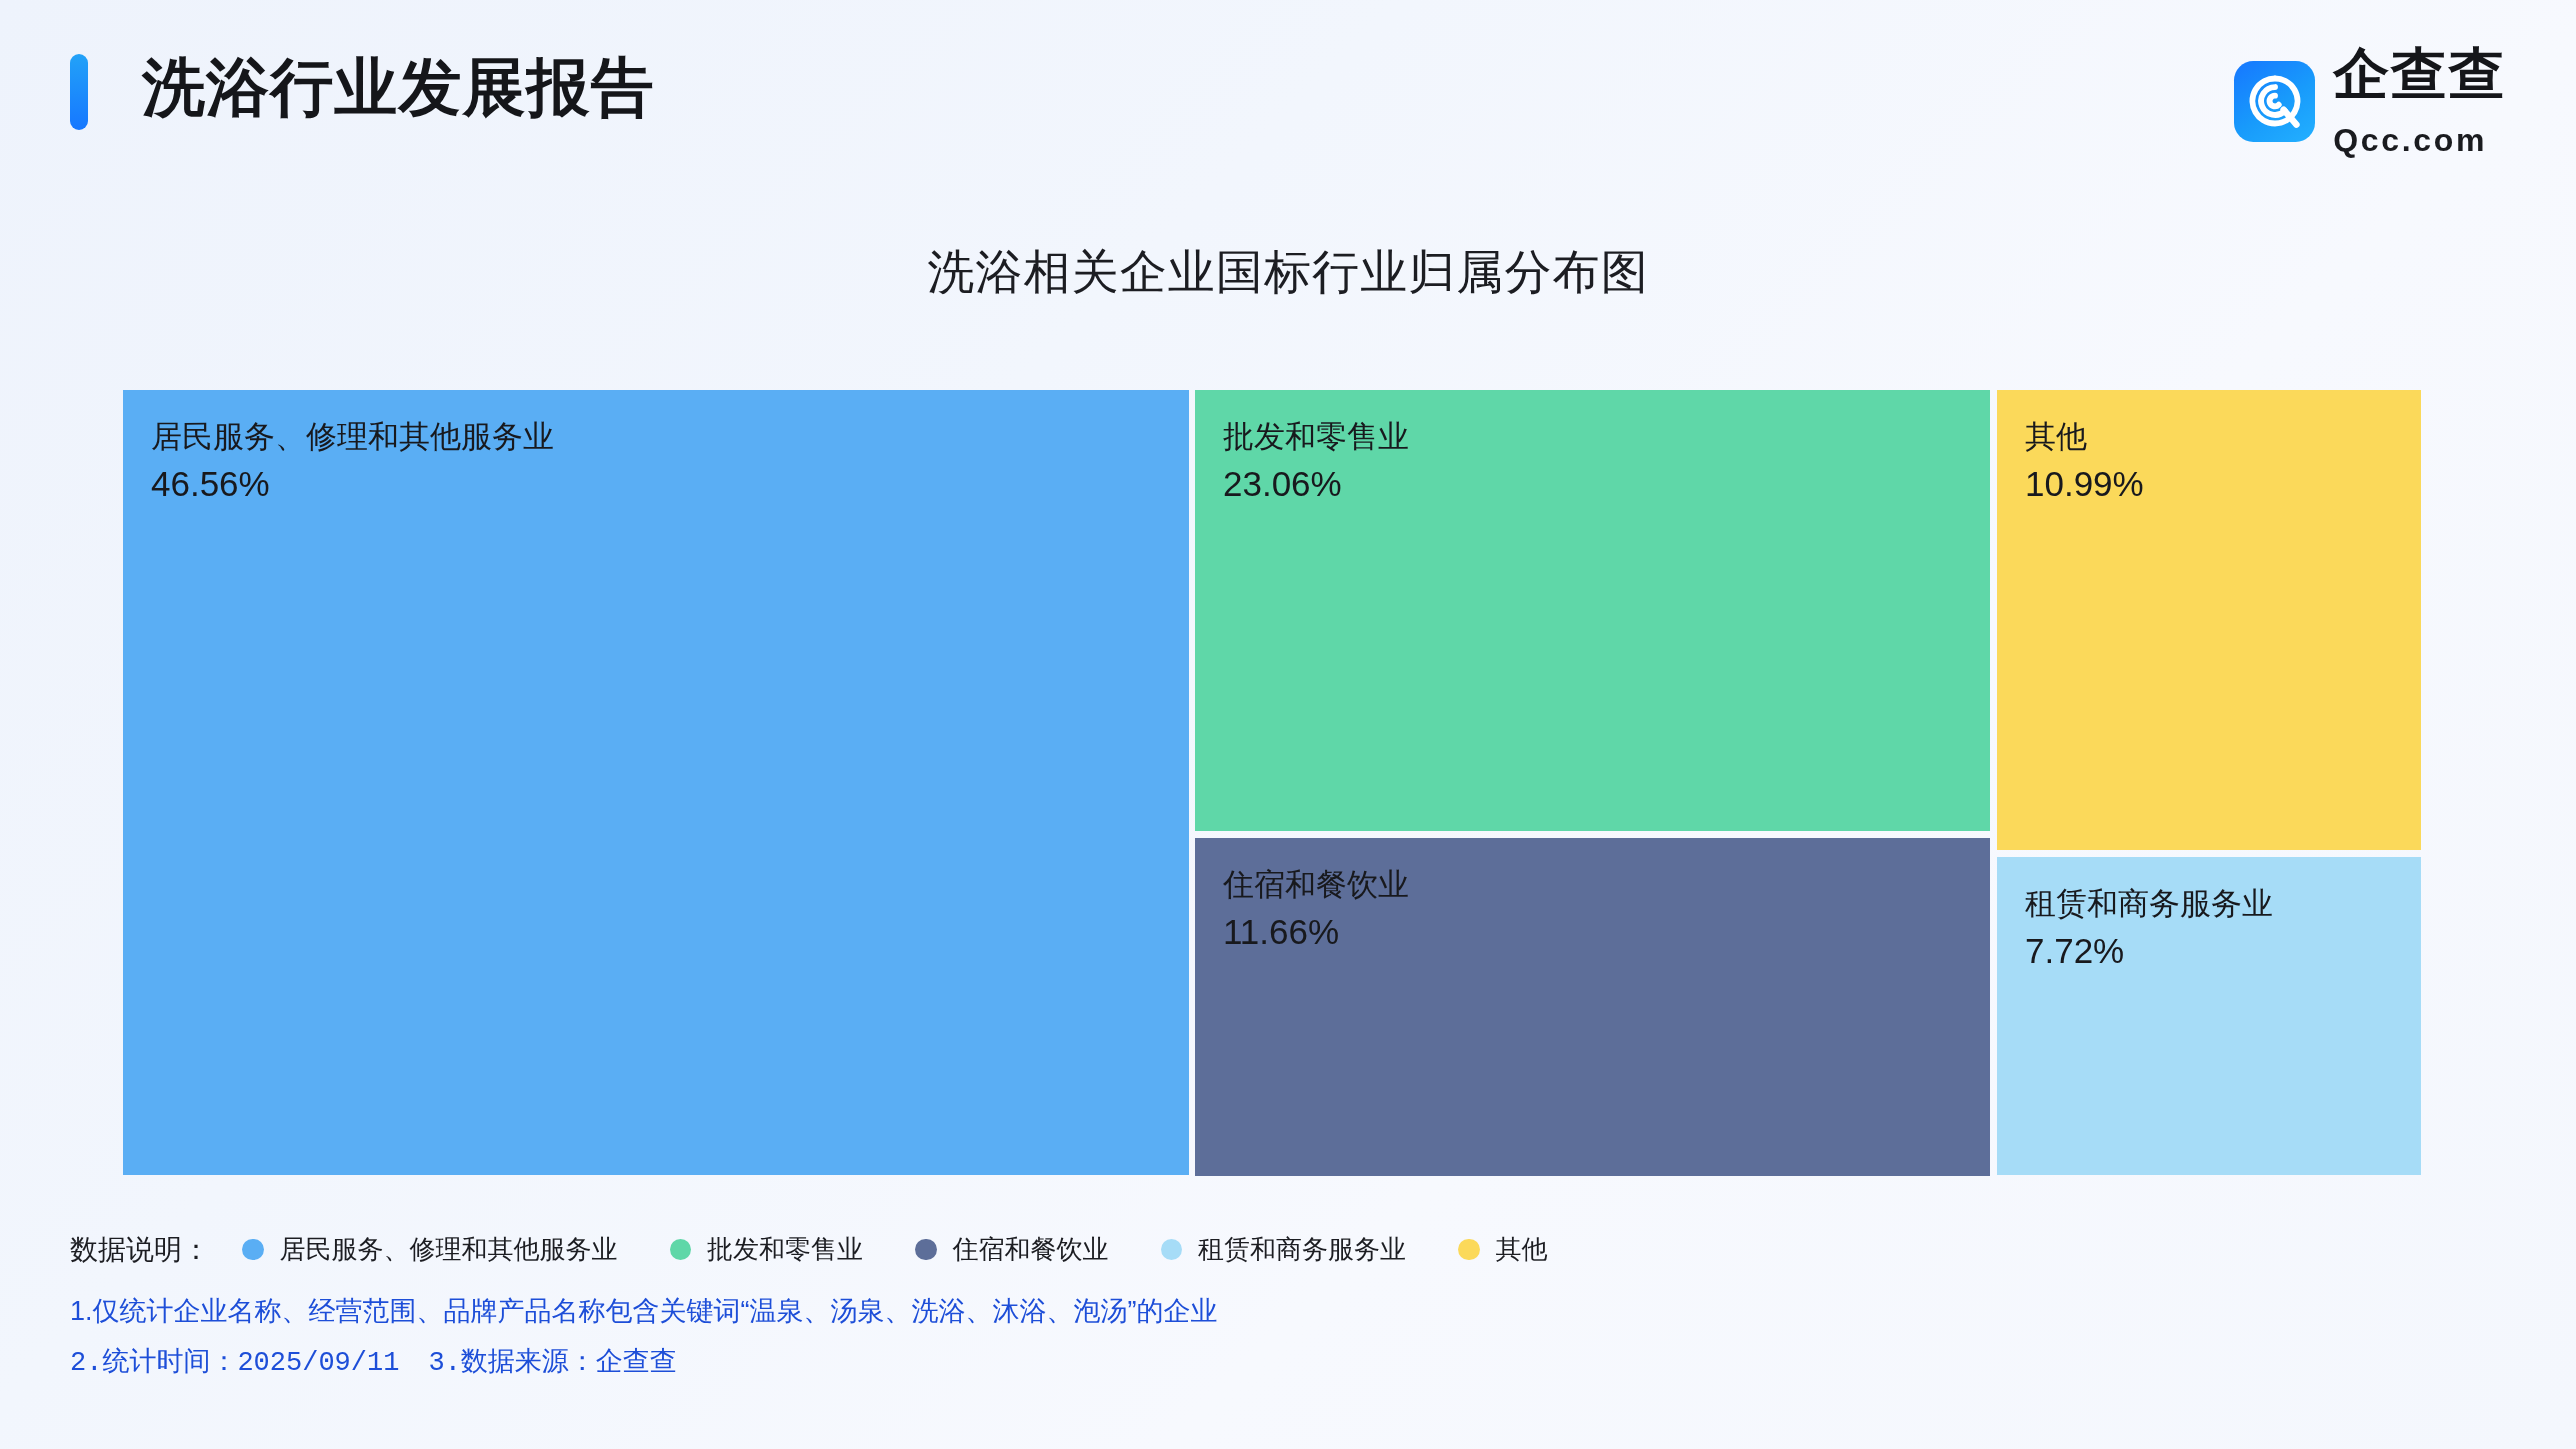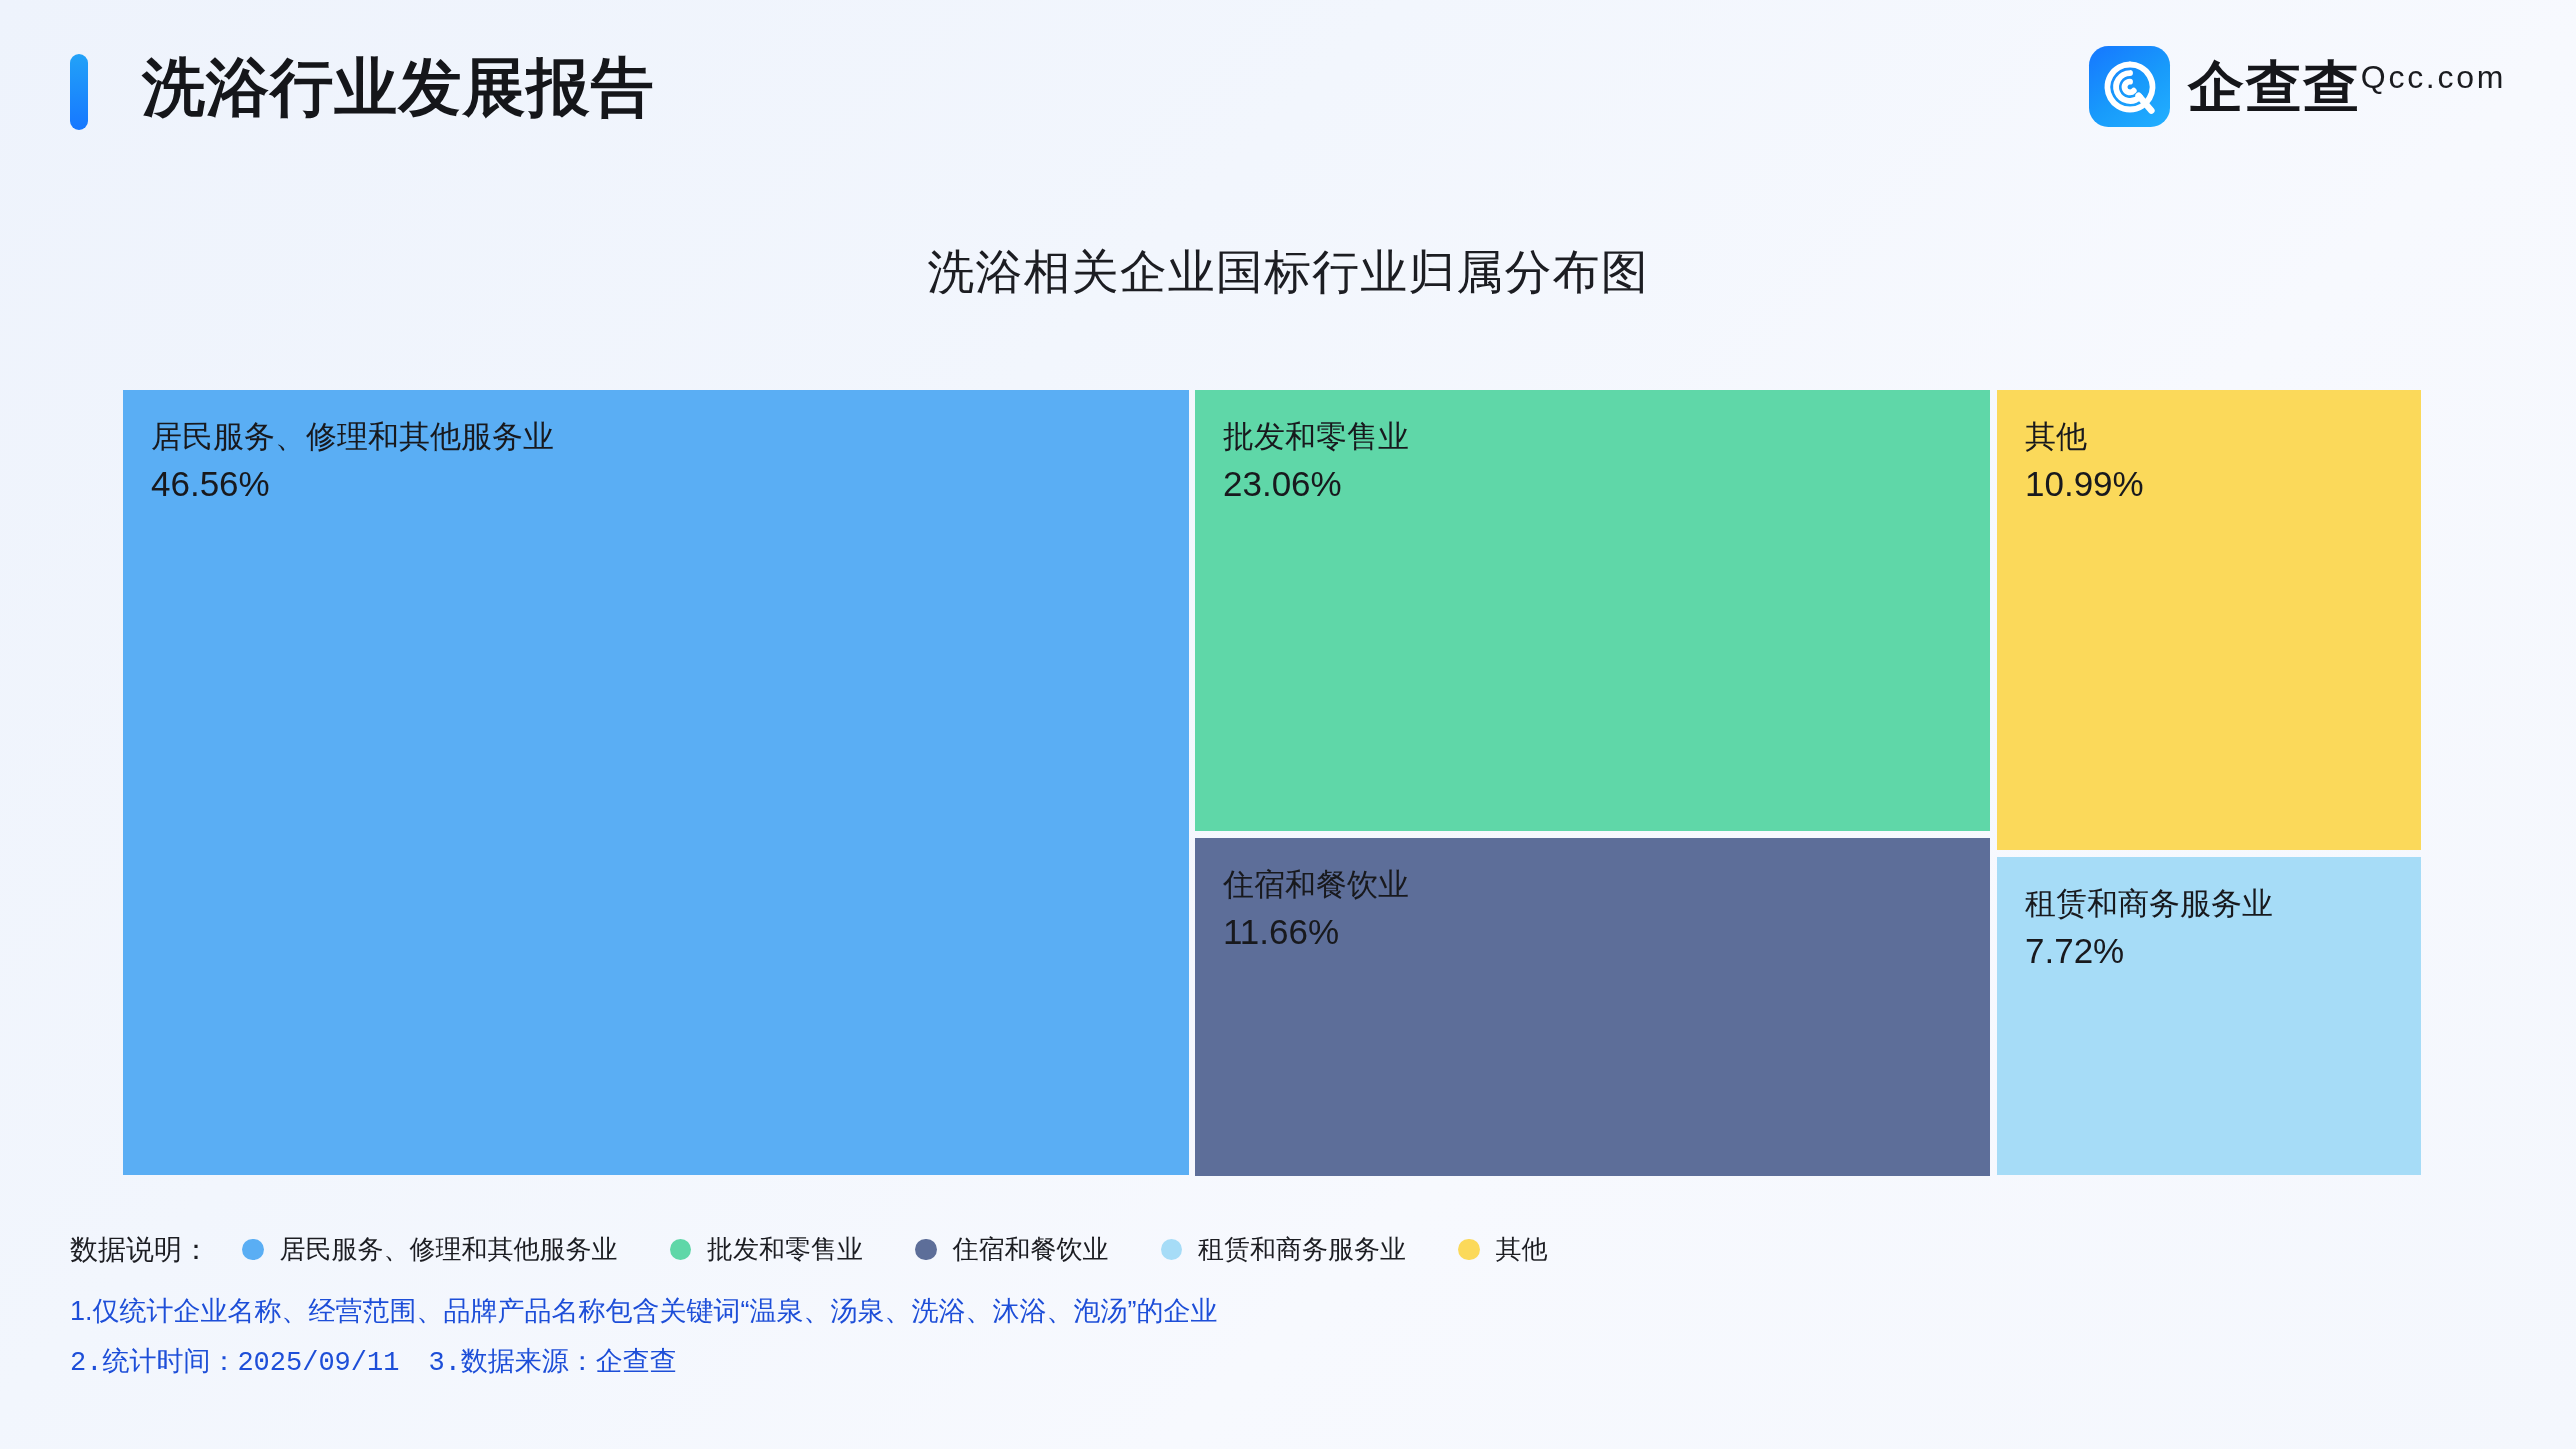--- a/index.html
+++ b/index.html
@@ -62,34 +62,35 @@
     border-radius: 19.3px;
     background: linear-gradient(145deg, #1677ff 0%, #189bfb 55%, #23b0ff 100%);
     display: flex;
     align-items: center;
     justify-content: center;
     flex: none;
   }
   .brand-mark svg { display:block; }
   .brand-text {
     display: flex;
+    flex-direction: column;
     justify-content: center;
     line-height: 1;
   }
   .brand-cn {
     font-size: 56px;
     font-weight: bold;
     color: #15161a;
     letter-spacing: 1.6px;
     white-space: nowrap;
   }
   .brand-en {
-    margin-top: 2px;
+    margin-top: 22px;
     font-size: 32px;
-    font-weight: normal;
+    font-weight: bold;
     color: #1a1b1f;
     letter-spacing: 2.7px;
     white-space: nowrap;
   }
 
   
   .chart-title {
     position: absolute;
     left: 0;
     top: 241px;

